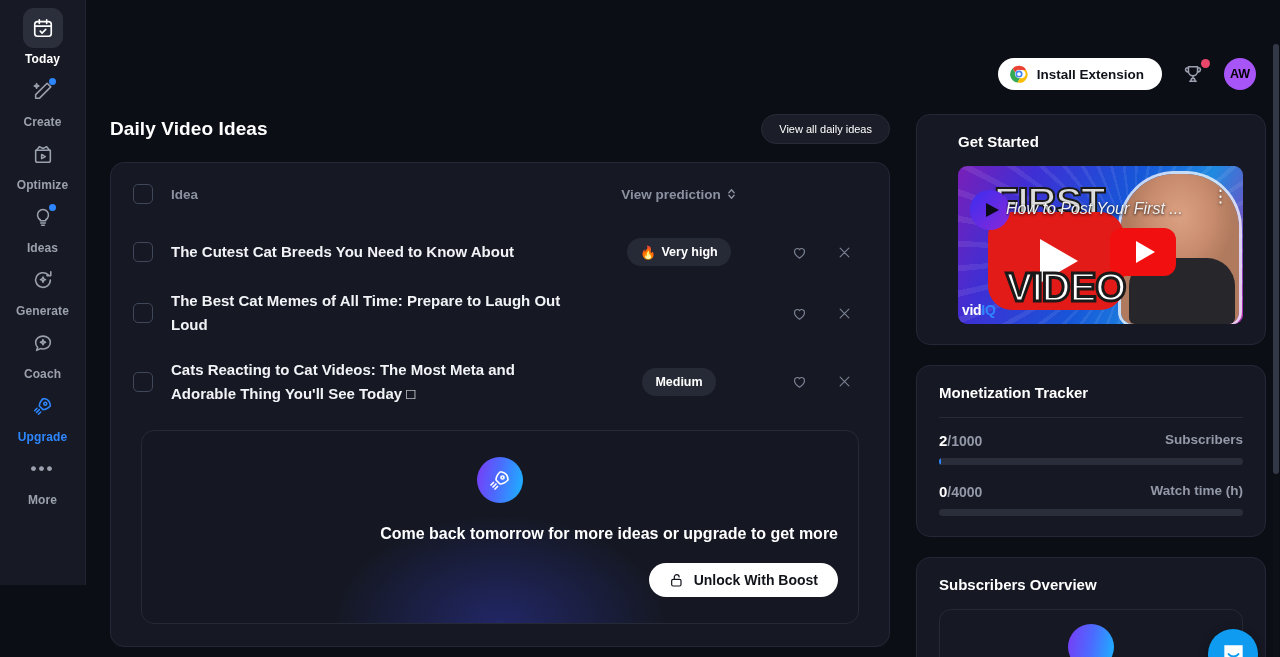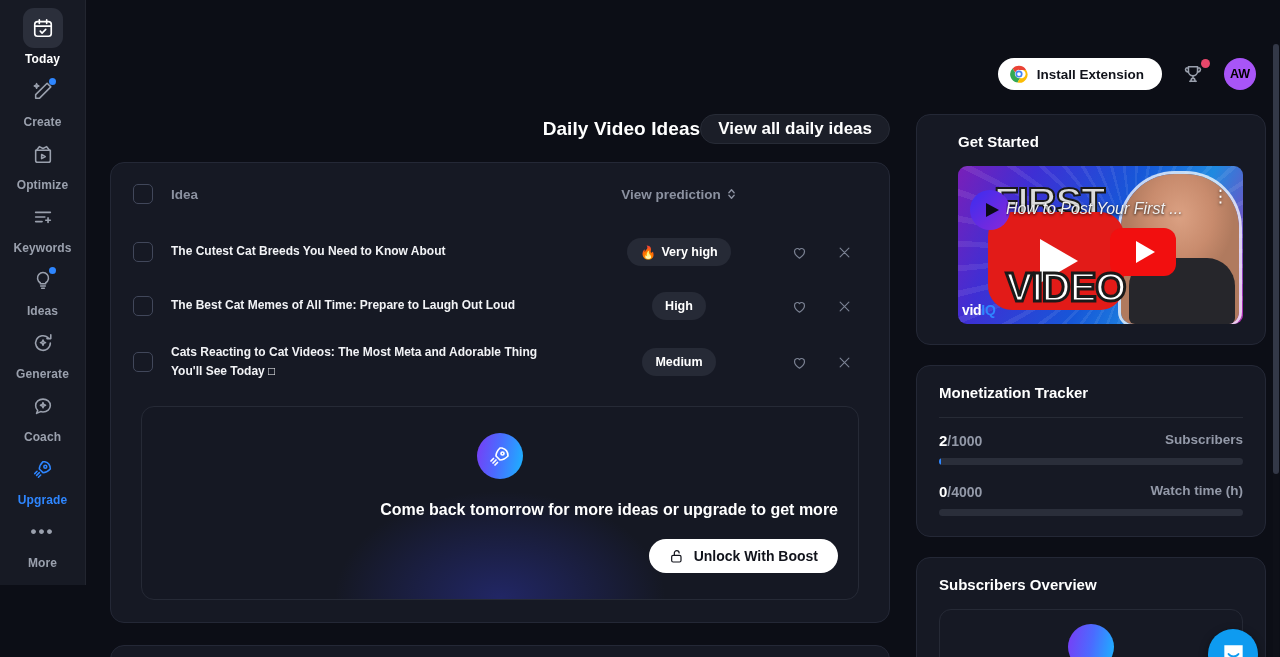--- a/index.html
+++ b/index.html
@@ -69,27 +69,27 @@
     background: #a855f7; color: #000000;
     display: flex; align-items: center; justify-content: center;
     font-size: 12.5px; font-weight: 700; cursor: pointer;
   }
 
   .content { display: flex; gap: 0; padding: 0 0 0 24px; }
   .col-left { width: 780px; flex: 0 0 780px; }
   .col-right { width: 376px; flex: 0 0 376px; padding-left: 26px; }
 
   .section-head {
-    display: flex; align-items: center; justify-content: flex-end;
+    display: flex; align-items: center; justify-content: space-between;
     padding: 10px 0 18px 0;
   }
   .section-title { font-size: 19px; font-weight: 700; color: #fff; letter-spacing:.1px;}
   .pill-btn {
     background: #1b1e28; color: #fff; border-radius: 20px;
-    height: 30px; padding: 0 17px; font-size: 17px; font-weight: 700;
+    height: 30px; padding: 0 17px; font-size: 11px; font-weight: 400;
     display: flex; align-items: center; cursor: pointer;
     border: 1px solid #272b36;
   }
 
   .card {
     background: #161924; border: 1px solid #242836;
     border-radius: 14px;
   }
 
   
@@ -99,21 +99,21 @@
   }
   .row.header { min-height: 62px; }
   .cb {
     width: 20px; height: 20px; border-radius: 5px;
     border: 1.5px solid #41475a; flex: 0 0 20px; margin-right: 18px;
     cursor: pointer; background: transparent;
   }
   .col-idea { flex: 1; padding-right: 12px; }
   .col-idea .head-txt { font-size: 13.5px; color: #8b91a0; font-weight: 600; }
   .idea-title {
-    font-size: 12px; font-weight: 700; color: #f2f3f6; line-height: 1.62;
+    font-size: 15px; font-weight: 700; color: #f2f3f6; line-height: 1.62;
     max-width: 400px;
   }
   .col-pred {
     width: 196px; flex: 0 0 196px; display: flex; align-items: center; justify-content: center;
     gap: 5px;
   }
   .col-pred .head-txt { font-size: 13.5px; color: #8b91a0; font-weight: 600; }
   .sort-ic { color: #8b91a0; font-size: 11px; line-height: 1; display:flex; flex-direction:column; cursor:pointer;}
   .badge {
     border-radius: 16px; height: 28px; padding: 0 13px;
@@ -300,29 +300,20 @@
       <span class="nav-icon-wrap">
         <svg viewBox="0 0 24 24" fill="none" stroke="#9aa0ad" stroke-width="1.7" stroke-linecap="round" stroke-linejoin="round">
           <path d="M4 8h16v11a2 2 0 0 1-2 2H6a2 2 0 0 1-2-2z"></path>
             <path d="M5 8l3-4 4 2 4-2 3 4"></path>
             <path d="M10.5 12.5l4 2.3-4 2.3z"></path>
         </svg>
       </span>
       <span class="nav-label">Optimize</span>
     </div>
 
-    <div class="nav-item">
-      <span class="nav-icon-wrap">
-        <svg viewBox="0 0 24 24" fill="none" stroke="#9aa0ad" stroke-width="1.8" stroke-linecap="round" stroke-linejoin="round">
-          <path d="M4 7h16M4 12h10M4 17h7"></path>
-            <path d="M17.5 13v5M15 15.5h5"></path>
-        </svg>
-      </span>
-      <span class="nav-label">Keywords</span>
-    </div>
 
     <div class="nav-item">
       <span class="nav-icon-wrap">
         <svg viewBox="0 0 24 24" fill="none" stroke="#9aa0ad" stroke-width="1.7" stroke-linecap="round" stroke-linejoin="round">
           <path d="M9 15a6 6 0 1 1 6 0v1H9z"></path>
             <path d="M9.5 18.5h5M10.5 21h3"></path>
         </svg>
         <i class="dot-badge"></i>
       </span>
       <span class="nav-label">Ideas</span>
@@ -443,25 +434,20 @@
                   </svg>
               </span>
             </div>
           </div>
 
           <div class="row row-2">
             <div class="cb"></div>
             <div class="col-idea">
                 <div class="idea-title">The Best Cat Memes of All Time: Prepare to Laugh Out Loud</div>
               </div>
-            <div class="col-pred">
-              <span class="badge">
-                <span>High</span>
-              </span>
-            </div>
             <div class="col-actions">
               <span class="icon-btn">
                 <svg width="17" height="17" viewBox="0 0 24 24" fill="none" stroke="#7b8293" stroke-width="1.7" stroke-linecap="round" stroke-linejoin="round">
                     <path d="M12 20s-7-4.6-7-9.2A3.9 3.9 0 0 1 12 8a3.9 3.9 0 0 1 7 2.8C19 15.4 12 20 12 20z"></path>
                   </svg>
               </span>
               <span class="icon-btn">
                 <svg width="15" height="15" viewBox="0 0 24 24" fill="none" stroke="#7b8293" stroke-width="1.8" stroke-linecap="round">
                     <path d="M5 5l14 14M19 5L5 19"></path>
                   </svg>

